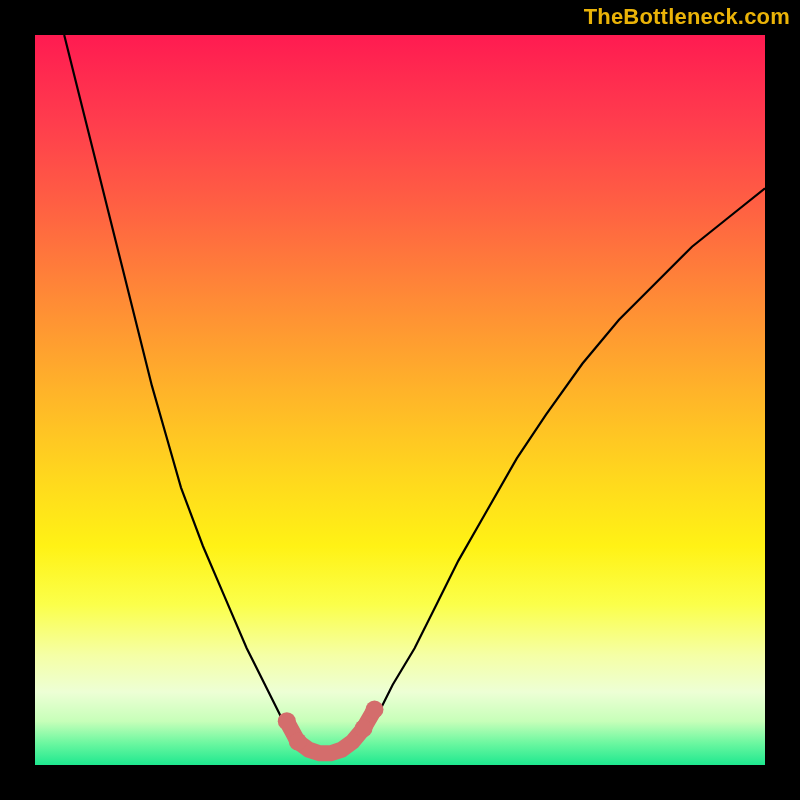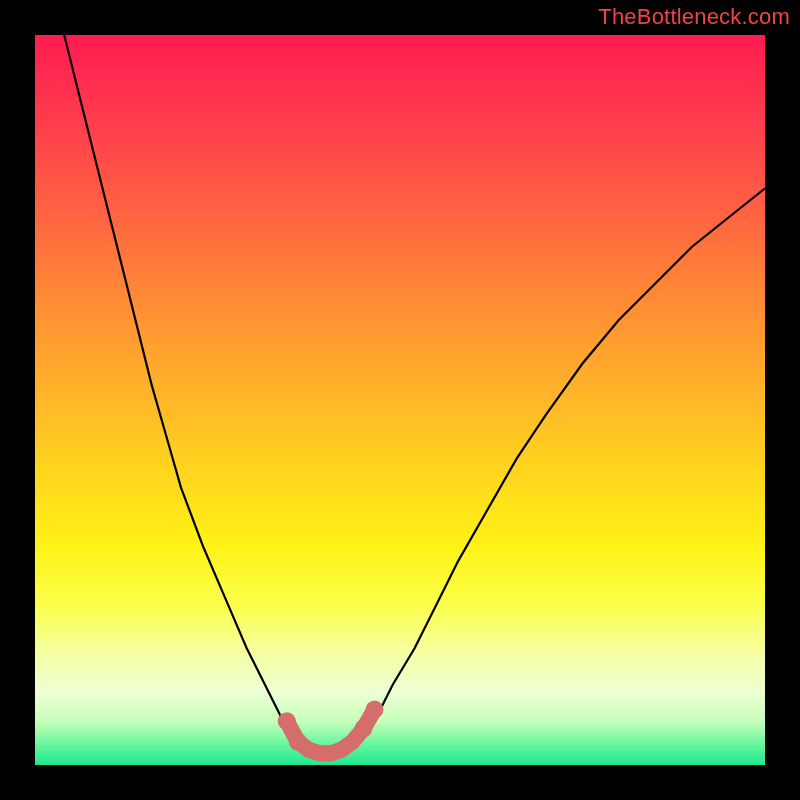--- a/index.html
+++ b/index.html
@@ -14,23 +14,23 @@
   .stage {
     position: relative;
     width: 800px;
     height: 800px;
     background: #000;
   }
   .watermark {
     position: absolute;
     top: 4px;
     right: 10px;
-    color: #ef4444;
+    color: #eab308;
     font-size: 22px;
-    font-weight: 400;
+    font-weight: 700;
     letter-spacing: 0.2px;
     z-index: 90;
   }
   .plot {
     position: absolute;
     left: 35px;
     top: 35px;
     width: 730px;
     height: 730px;
     overflow: hidden;

